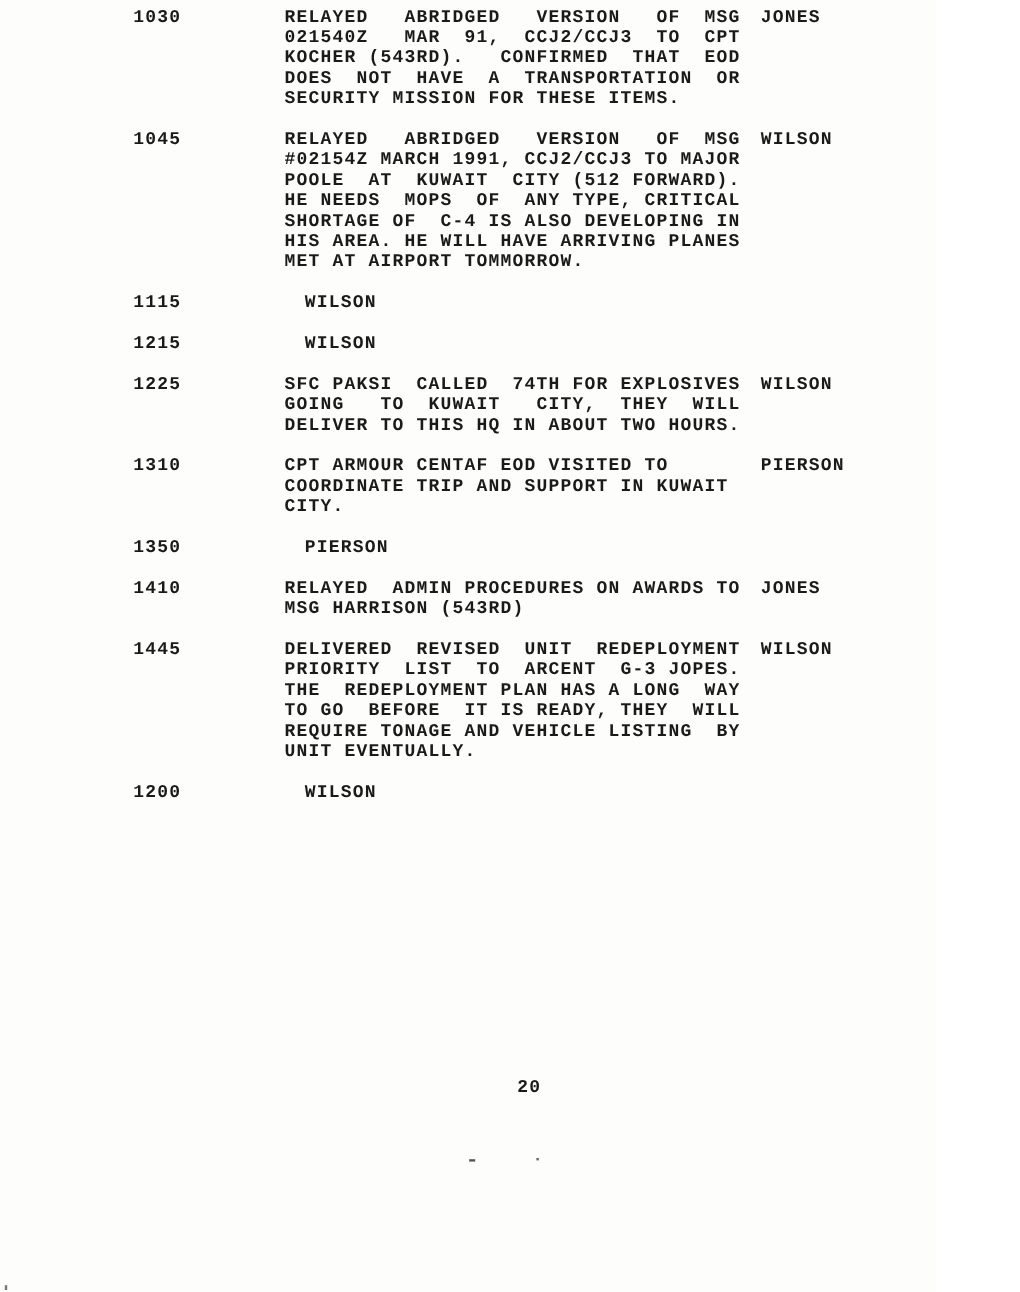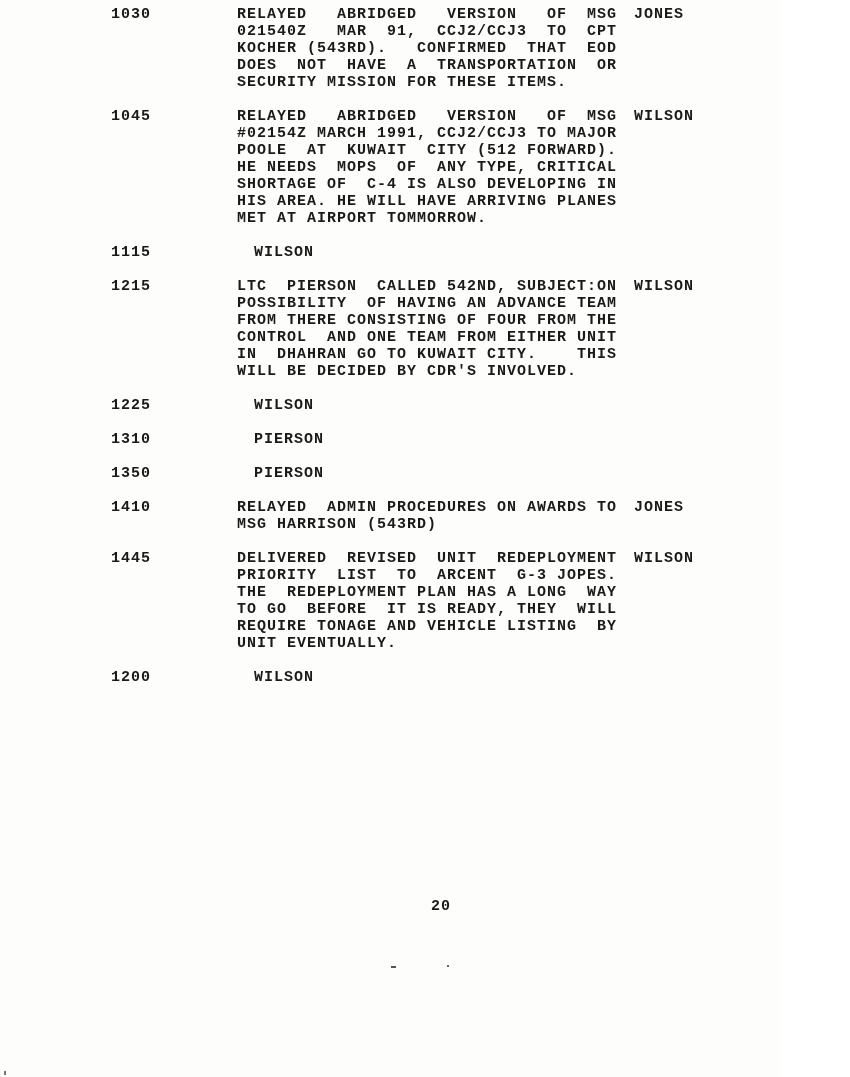--- a/index.html
+++ b/index.html
@@ -90,36 +90,36 @@
       <div class="entry-officer">WILSON</div>
     </div>
 
     <div class="entry">
       <div class="entry-time">1115</div>
       <div class="entry-officer">WILSON</div>
     </div>
 
     <div class="entry">
       <div class="entry-time">1215</div>
-      <pre class="entry-text">LTC  PIERSON  CALLED 542ND, SUBJECT:ON
-POSSIBILITY  OF HAVING AN ADVANCE TEAM
-FROM THERE CONSISTING OF FOUR FROM THE
-CONTROL  AND ONE TEAM FROM EITHER UNIT
-IN  DHAHRAN GO TO KUWAIT CITY.    THIS
-WILL BE DECIDED BY CDR'S INVOLVED.</pre>
       <div class="entry-officer">WILSON</div>
     </div>
 
     <div class="entry">
       <div class="entry-time">1225</div>
+      <pre class="entry-text">SFC PAKSI  CALLED  74TH FOR EXPLOSIVES
+GOING   TO  KUWAIT   CITY,  THEY  WILL
+DELIVER TO THIS HQ IN ABOUT TWO HOURS.</pre>
       <div class="entry-officer">WILSON</div>
     </div>
 
     <div class="entry">
       <div class="entry-time">1310</div>
+      <pre class="entry-text">CPT ARMOUR CENTAF EOD VISITED TO
+COORDINATE TRIP AND SUPPORT IN KUWAIT
+CITY.</pre>
       <div class="entry-officer">PIERSON</div>
     </div>
 
     <div class="entry">
       <div class="entry-time">1350</div>
       <div class="entry-officer">PIERSON</div>
     </div>
 
     <div class="entry">
       <div class="entry-time">1410</div>

